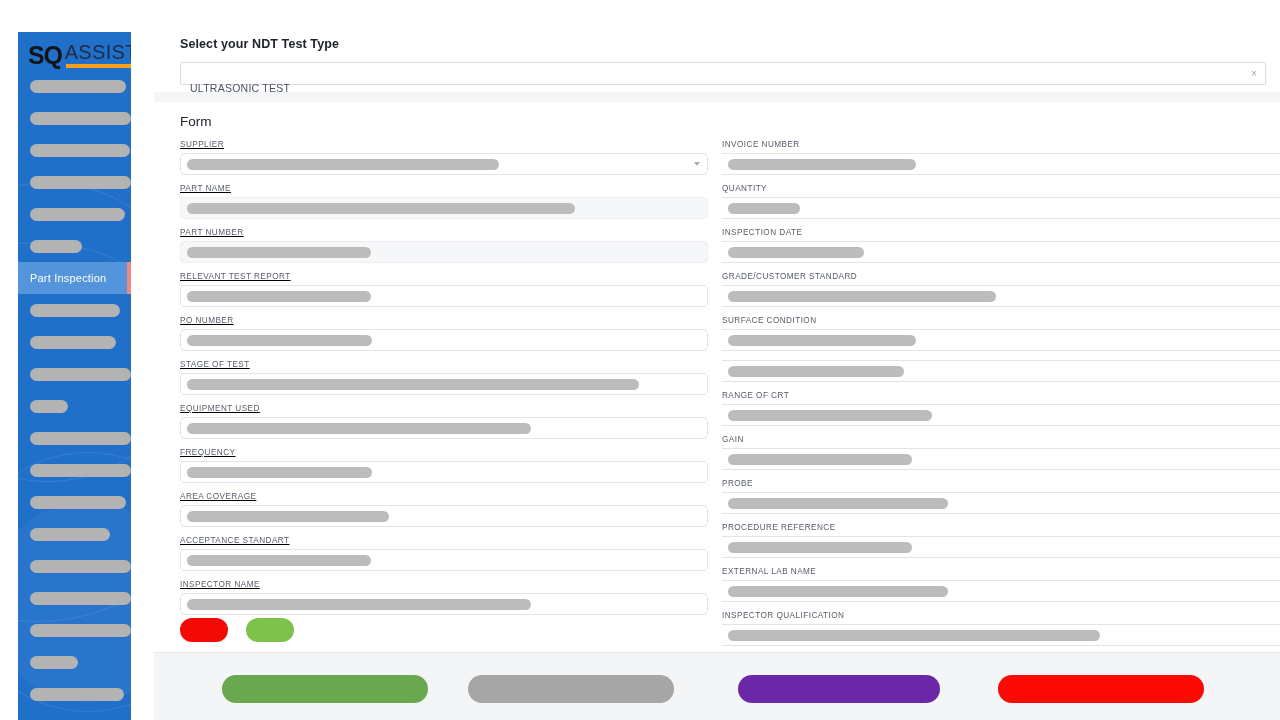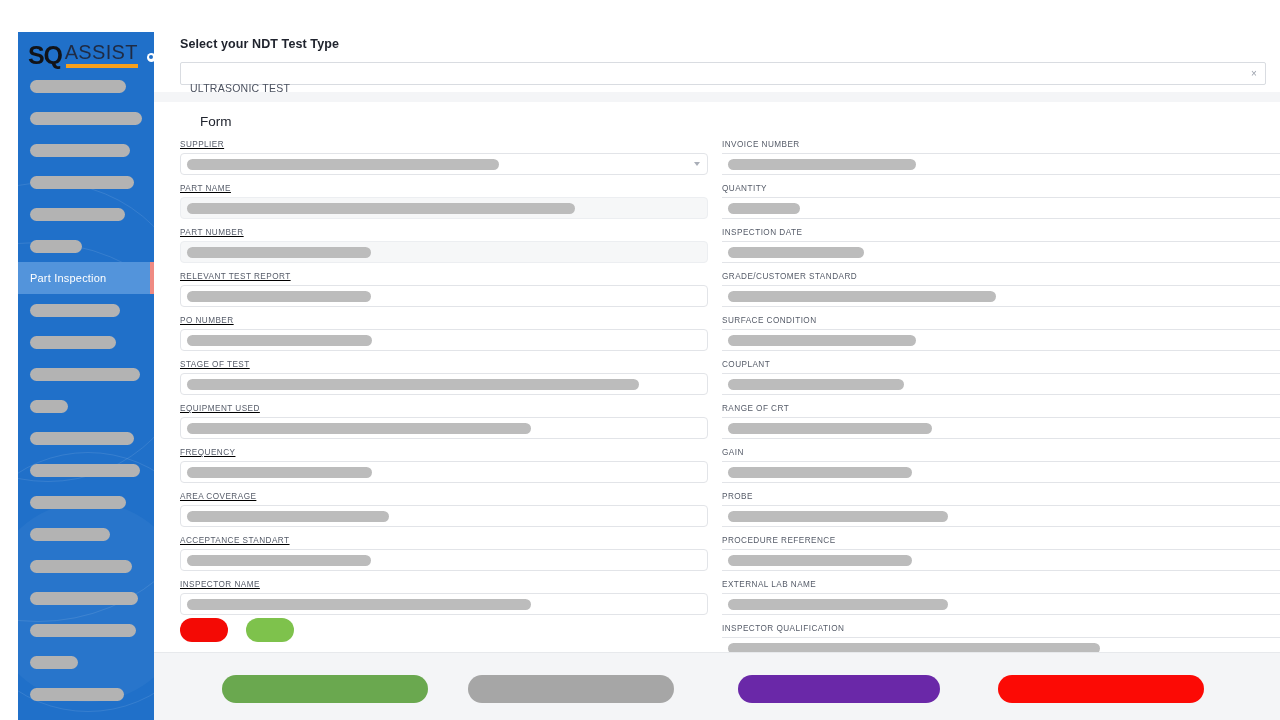--- a/index.html
+++ b/index.html
@@ -12,21 +12,21 @@
     font-family: "Liberation Sans", sans-serif;
     -webkit-font-smoothing: antialiased;
   }
 
   #app { position: relative; width: 1280px; height: 720px; background:#ffffff; }
 
   
   .sidebar {
     position: absolute;
     left: 18px; top: 32px;
-    width: 136px; height: 688px;
+    width: 113px; height: 688px;
     background: #2070c9;
     overflow: hidden;
     z-index: 5;
   }
   
   .swoosh {
     position: absolute;
     border-radius: 50%;
     border: 1.5px solid rgba(255,255,255,0.10);
     pointer-events: none;
@@ -123,21 +123,20 @@
   }
 
   
   .card-form {
     position: absolute; left: 0; top: 102px; right: 0; height: 550px;
     background: #ffffff;
   }
   .form-title {
     font-size: 13.5px; font-weight: 400; color: #20242e;
     padding: 12px 0 0 26px;
-    margin-left: 20px;
   }
   .grid {
     position: absolute; left: 0; top: 38px; right: 0;
     display: flex;
   }
   .col { position: relative; }
   .col-left  { width: 568px; padding-left: 26px; padding-right: 14px; text-decoration: underline; }
   .col-right { width: 558px; padding-right: 0px; }
 
   .field { margin-bottom: 9px; }
@@ -387,21 +386,20 @@
                 <span class="redacted" style="width: 268px;"></span>
               </div>
             </div>
             <div class="field">
               <div class="field-label">SURFACE CONDITION</div>
               <div class="field-input">
                 <span class="redacted" style="width: 188px;"></span>
               </div>
             </div>
             <div class="field">
-              <div class="field-label">COUPLANT</div>
               <div class="field-input">
                 <span class="redacted" style="width: 176px;"></span>
               </div>
             </div>
             <div class="field">
               <div class="field-label">RANGE OF CRT</div>
               <div class="field-input">
                 <span class="redacted" style="width: 204px;"></span>
               </div>
             </div>

